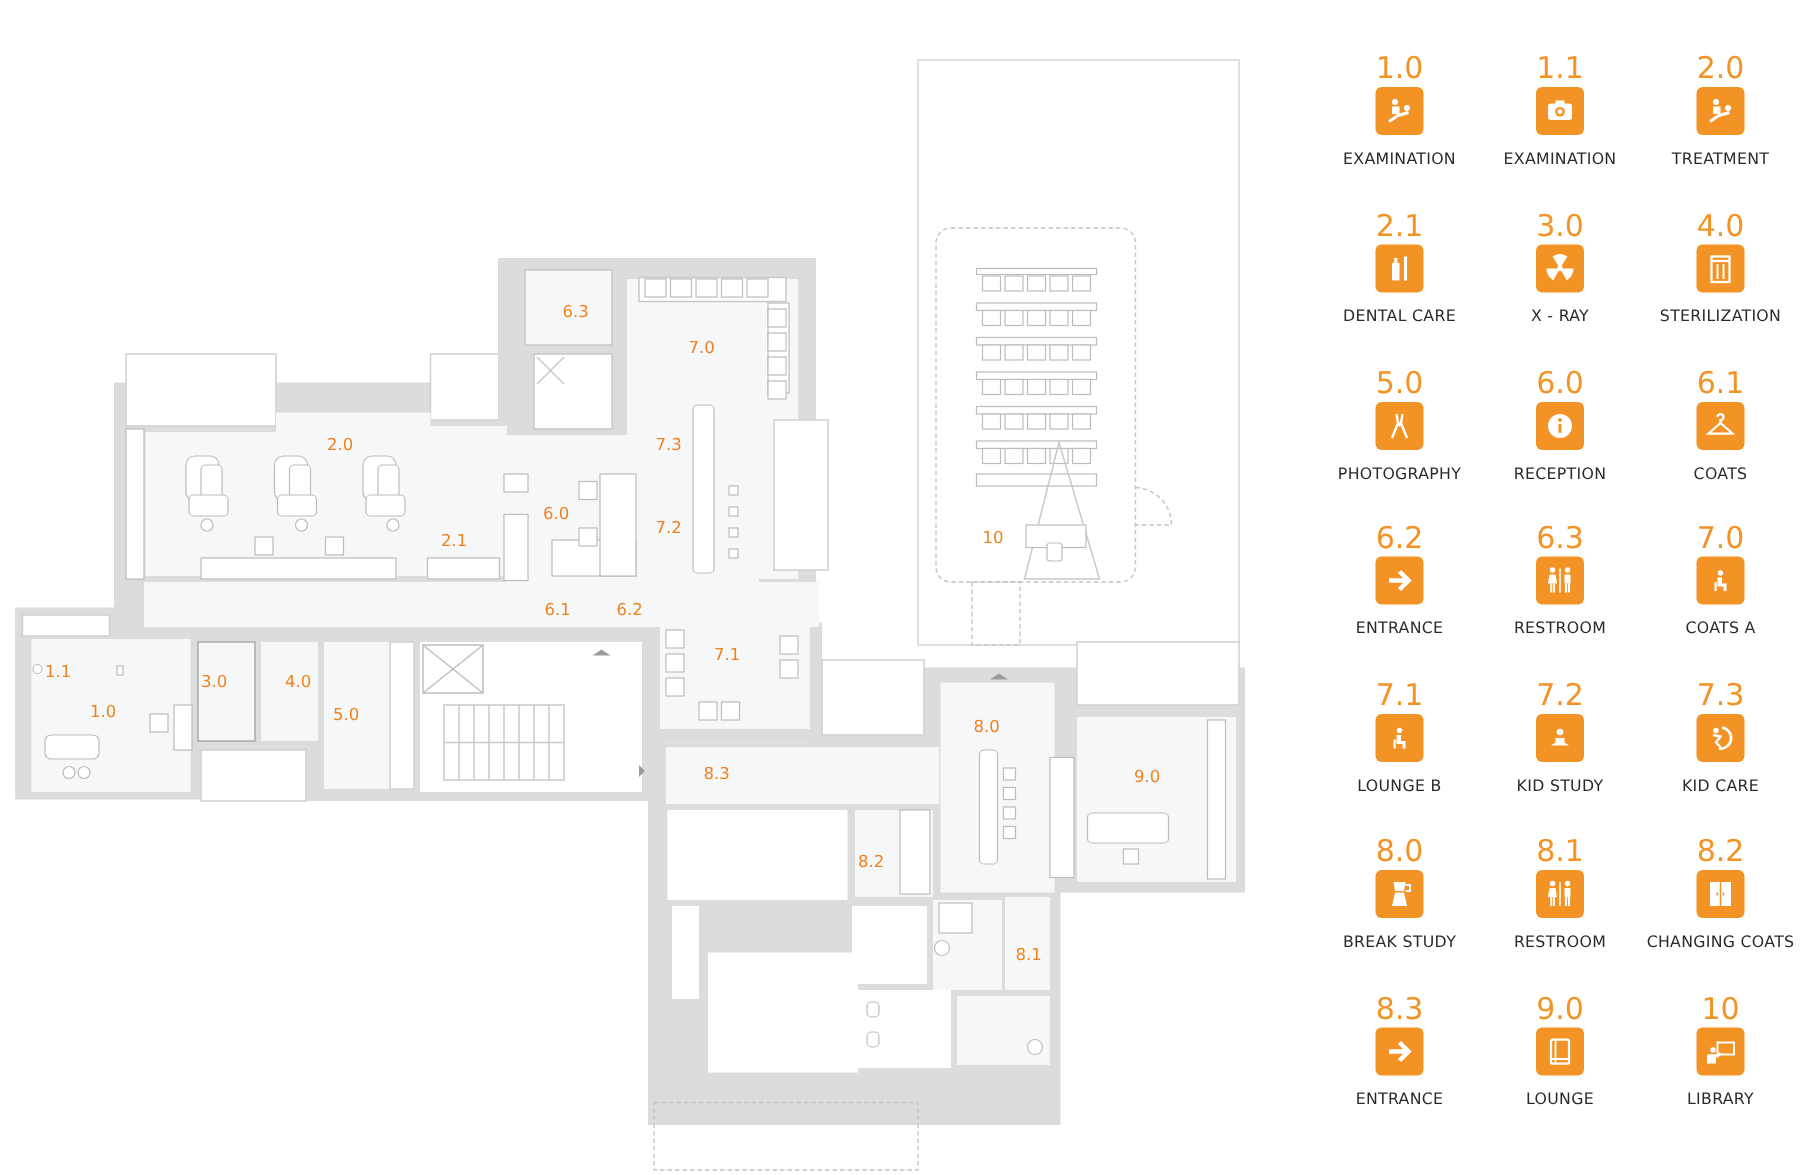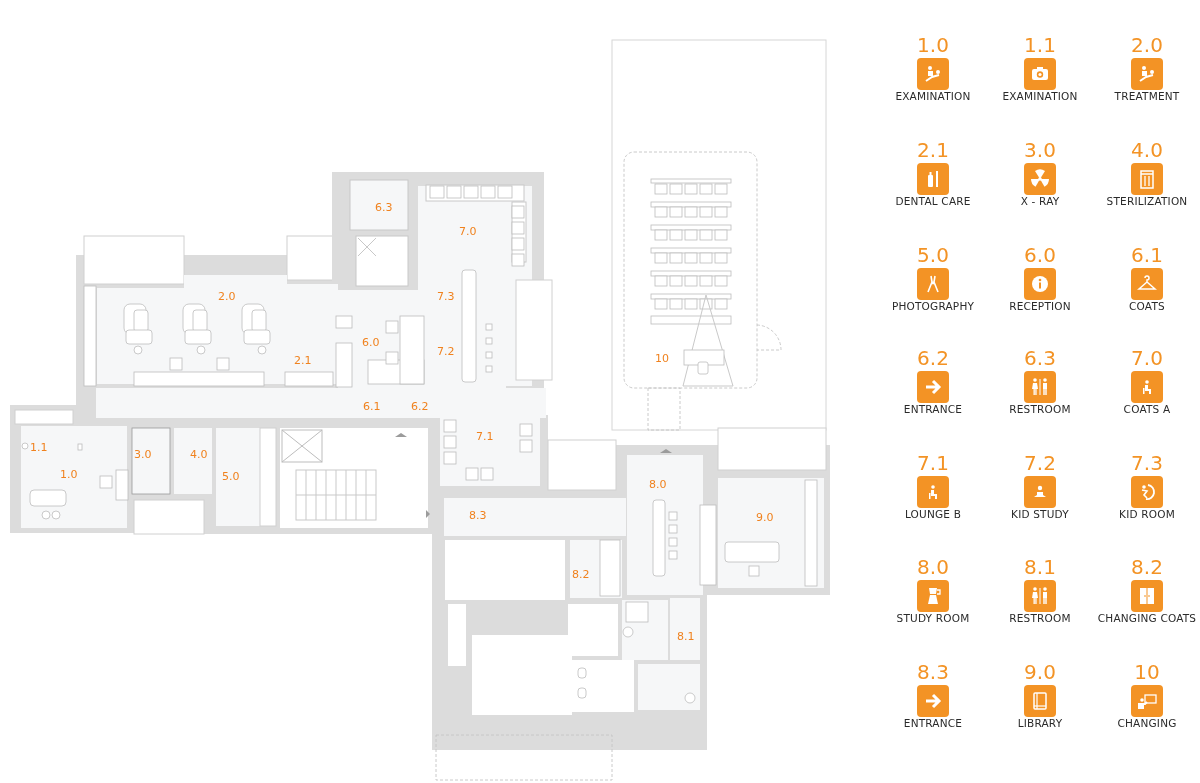--- a/index.html
+++ b/index.html
@@ -9,21 +9,21 @@
   .wall{fill:#dcdcdc;}
   .floor{fill:#f6f7f8;}
   .line{stroke:#c9c9c9;stroke-width:1;fill:none;}
   .furn{stroke:#bcbcbc;stroke-width:0.8;fill:#fff;}
   .dash{stroke:#c4c4c4;stroke-width:0.9;fill:none;stroke-dasharray:3 2;}
   #legend{position:absolute;left:880px;top:34px;width:320px;}
   .leg-item{position:absolute;width:106px;text-align:center;}
   .leg-code{font-family:"DejaVu Sans",sans-serif;font-size:20px;color:#f39325;line-height:22px;letter-spacing:0px;}
   .leg-icon{width:32px;height:32px;margin:2px auto 0;background:#f39325;border-radius:4px;display:flex;align-items:center;justify-content:center;}
   .leg-icon svg{width:22px;height:22px;}
-  .leg-name{font-family:"DejaVu Sans",sans-serif;font-size:10.5px;color:#2a2a2a;letter-spacing:0.2px;white-space:nowrap;}
+  .leg-name{font-family:"DejaVu Sans",sans-serif;font-size:10.5px;color:#2a2a2a;margin-top:10px;letter-spacing:0.2px;white-space:nowrap;}
 </style>
 </head>
 <body>
 
 <svg id="plan" viewBox="0 0 880 783" xmlns="http://www.w3.org/2000/svg">
 
   <g>
     <rect x="612" y="40" width="214" height="390" fill="#fff" stroke="#d6d6d6" stroke-width="1"></rect>
     <rect x="624" y="152" width="133" height="236" rx="10" class="dash"></rect>
     <g class="furn">
@@ -439,33 +439,33 @@
   </div>
   <div class="leg-item" style="left:214px;top:418px">
     <div class="leg-code">7.3</div>
     <div class="leg-icon">
         <svg viewBox="0 0 22 22">
           <path d="M12 4 A7 7 0 1 1 10 18" stroke="#fff" stroke-width="1.8" fill="none"></path>
           <circle cx="8" cy="6" r="1.8" fill="#fff"></circle>
           <path d="M6 9 L11 10 L8 14 L11 17" stroke="#fff" stroke-width="1.6" fill="none"></path>
         </svg>
       </div>
-    <div class="leg-name">KID ROOM</div>
+    <div class="leg-name">KID CARE</div>
   </div>
 
   <div class="leg-item" style="left:0;top:522px">
     <div class="leg-code">8.0</div>
     <div class="leg-icon">
         <svg viewBox="0 0 22 22">
           <path d="M7 3 H15 L14 9 H8 Z" fill="#fff"></path>
           <path d="M8 10 H14 L16 19 H6 Z" fill="#fff"></path>
           <path d="M15 5 H18 V9 H15" stroke="#fff" stroke-width="1.3" fill="none"></path>
         </svg>
       </div>
-    <div class="leg-name">STUDY ROOM</div>
+    <div class="leg-name">BREAK STUDY</div>
   </div>
   <div class="leg-item" style="left:107px;top:522px">
     <div class="leg-code">8.1</div>
     <div class="leg-icon">
         <svg viewBox="0 0 22 22">
           <circle cx="6" cy="4" r="1.8" fill="#fff"></circle>
           <path d="M4 7 H8 L9 13 H3 Z" fill="#fff"></path>
           <rect x="4.5" y="13" width="1.3" height="6" fill="#fff"></rect>
           <rect x="6.3" y="13" width="1.3" height="6" fill="#fff"></rect>
           <line x1="11" y1="3" x2="11" y2="19" stroke="#fff" stroke-width="1"></line>
@@ -501,27 +501,27 @@
   </div>
   <div class="leg-item" style="left:107px;top:627px">
     <div class="leg-code">9.0</div>
     <div class="leg-icon">
         <svg viewBox="0 0 22 22">
           <rect x="5" y="3" width="12" height="16" rx="1" fill="none" stroke="#fff" stroke-width="1.5"></rect>
           <line x1="8" y1="3" x2="8" y2="19" stroke="#fff" stroke-width="1.2"></line>
           <line x1="5" y1="16" x2="17" y2="16" stroke="#fff" stroke-width="1.2"></line>
         </svg>
       </div>
-    <div class="leg-name">LIBRARY</div>
+    <div class="leg-name">LOUNGE</div>
   </div>
   <div class="leg-item" style="left:214px;top:627px">
     <div class="leg-code">10</div>
     <div class="leg-icon">
         <svg viewBox="0 0 22 22">
           <rect x="9" y="5" width="11" height="8" fill="none" stroke="#fff" stroke-width="1.3"></rect>
           <circle cx="6" cy="10" r="1.8" fill="#fff"></circle>
           <path d="M3 19 V14 H9 L11 12" stroke="#fff" stroke-width="2" fill="none"></path>
           <rect x="3" y="13" width="5" height="6" fill="#fff"></rect>
         </svg>
       </div>
-    <div class="leg-name">CHANGING</div>
+    <div class="leg-name">LIBRARY</div>
   </div>
 </div>
 
 </body></html>

